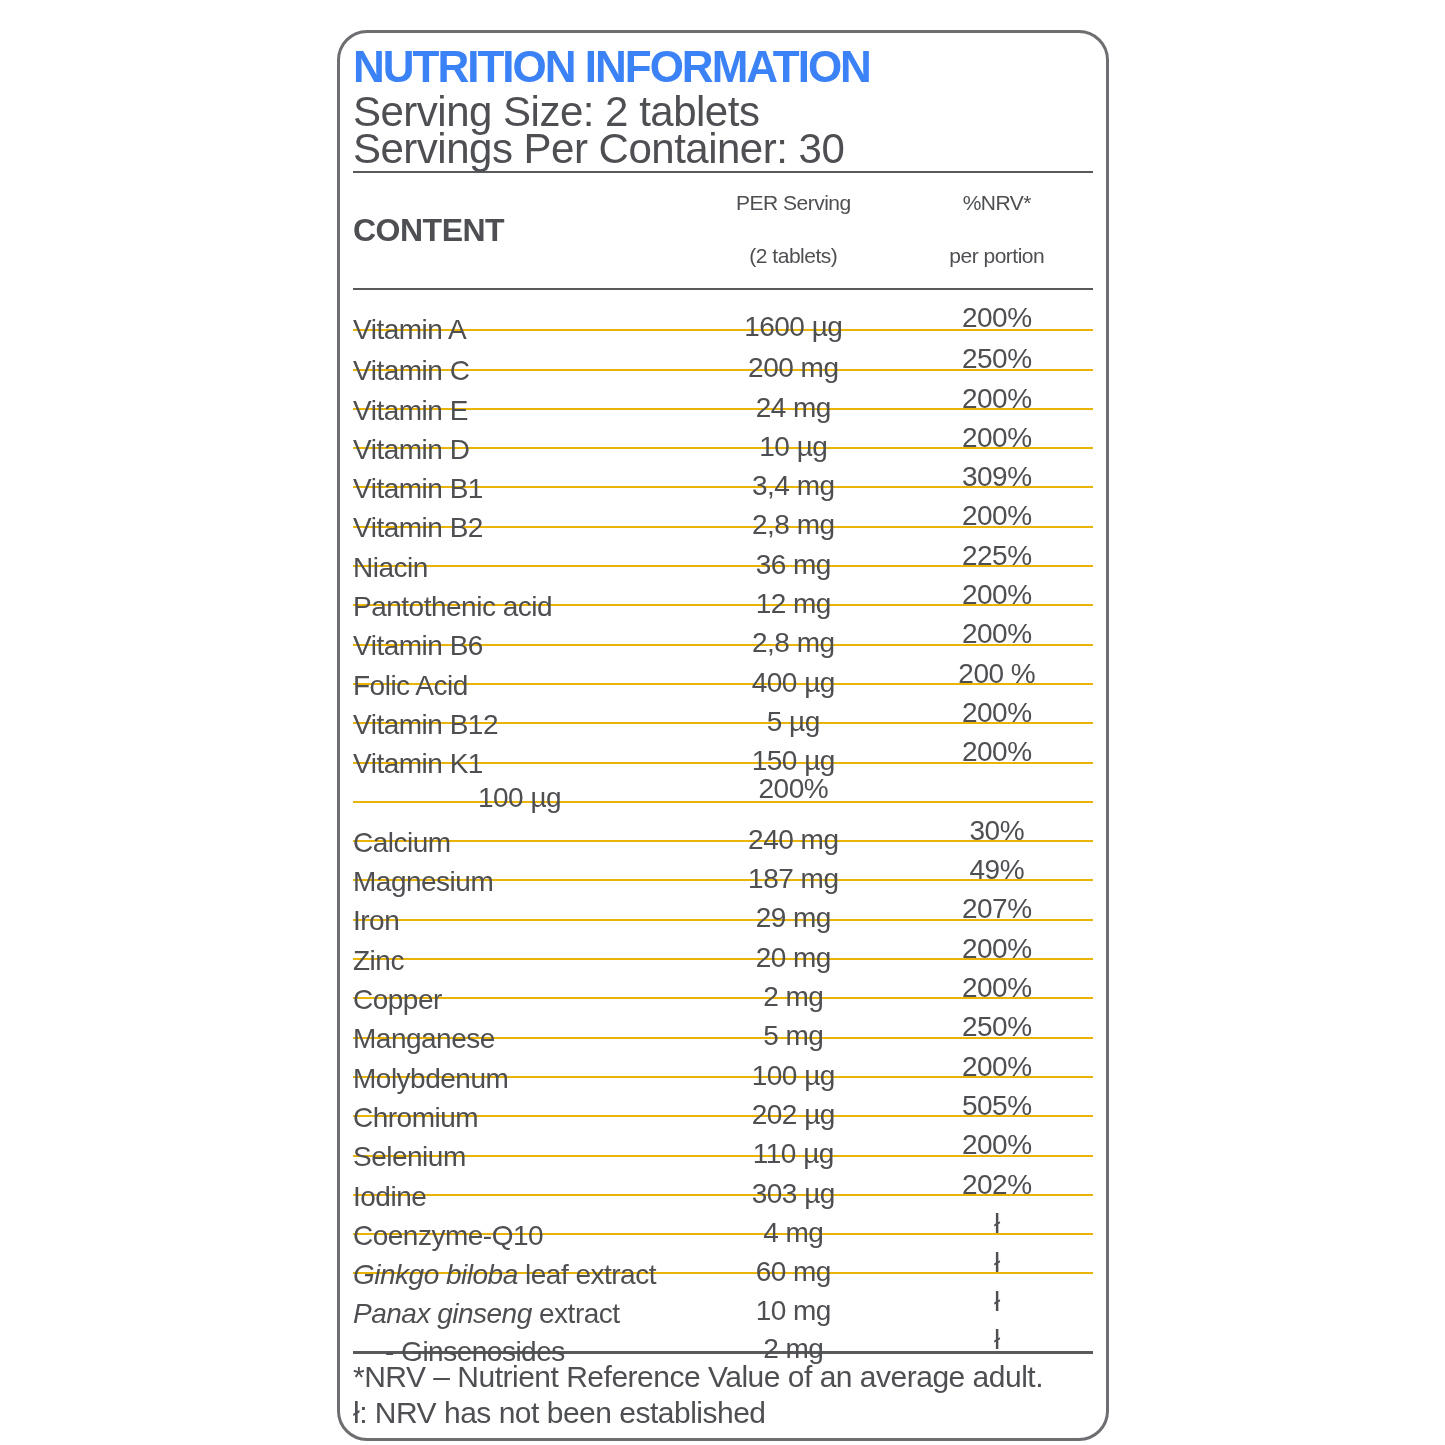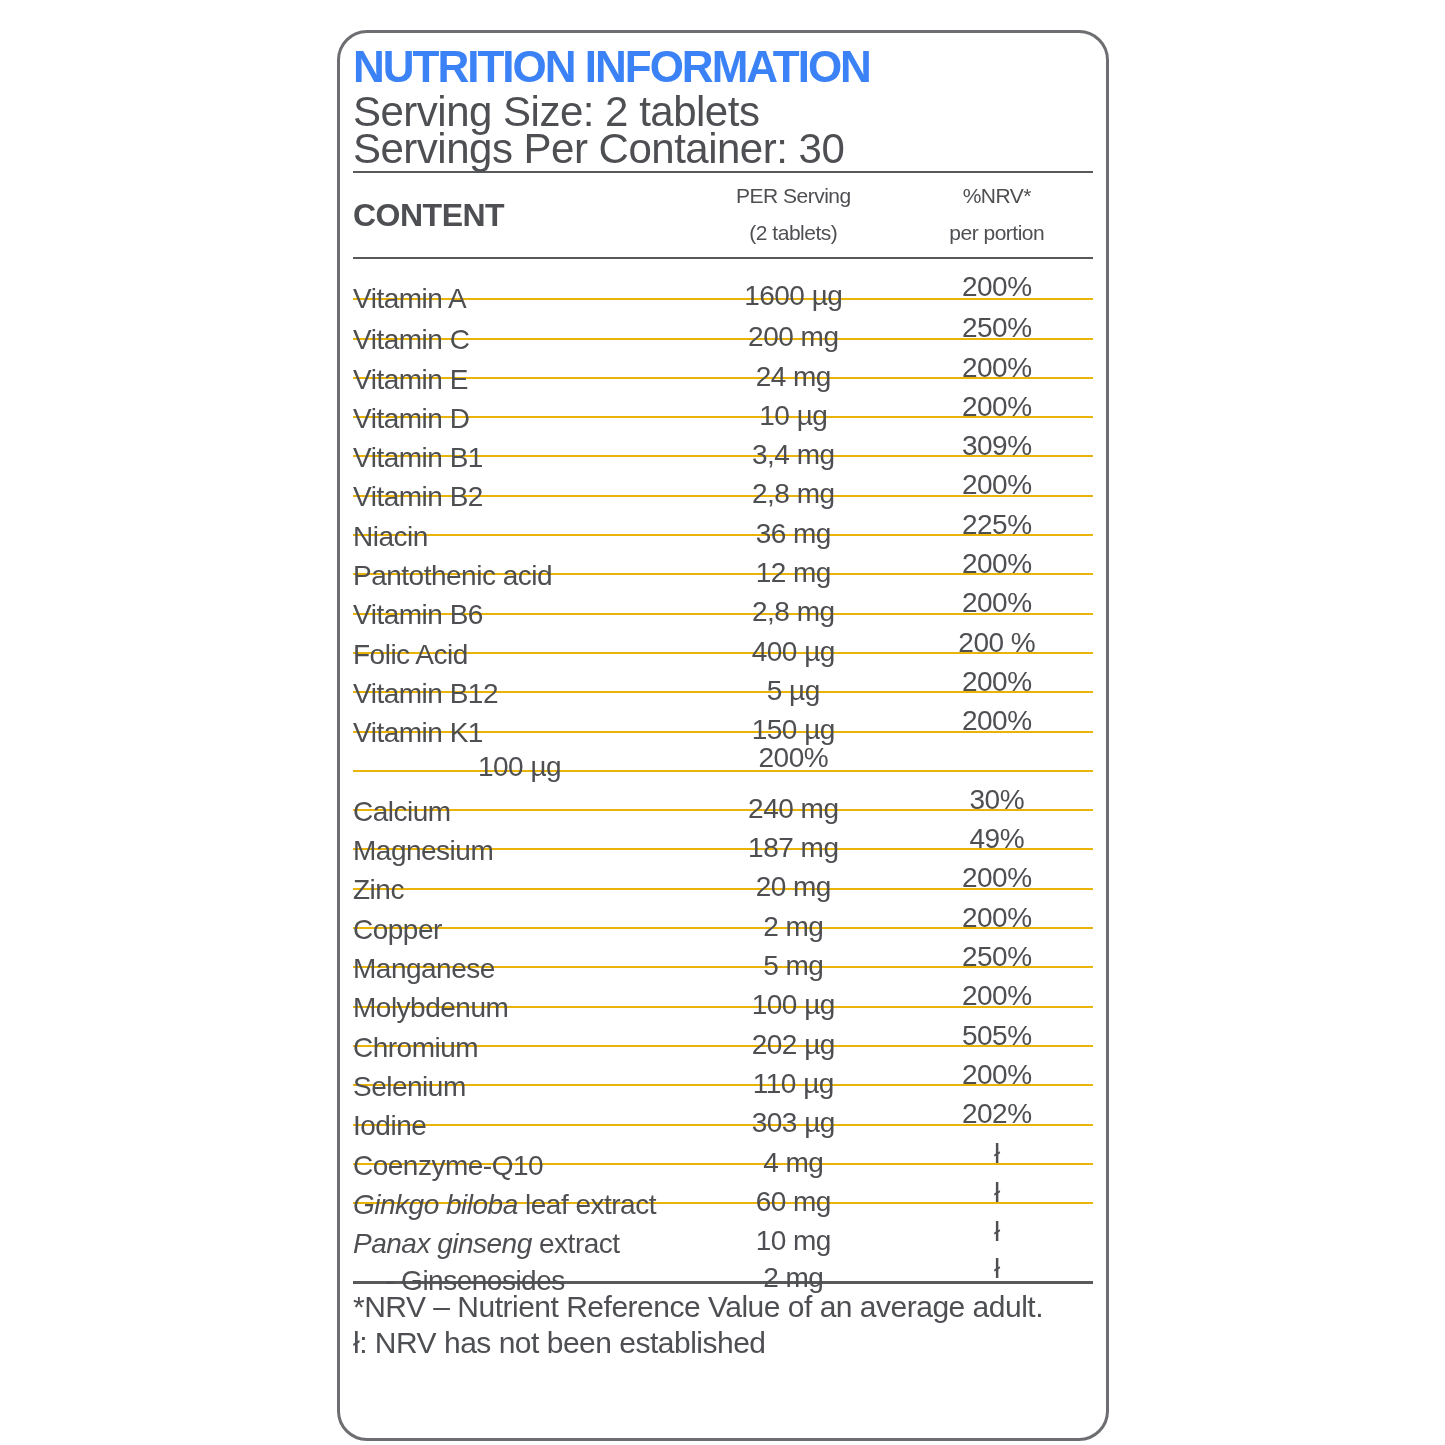--- a/index.html
+++ b/index.html
@@ -30,21 +30,21 @@
   }
   .serving-line {
     font-size: 42px;
     line-height: 37px;
     letter-spacing: -0.5px;
   }
   .rule-top { border-bottom: 2px solid #58595b; margin-top: 4px; }
   .col-header {
     display: grid;
     grid-template-columns: 45% 29% 26%;
-    height: 86px;
+    height: 117px;
     border-bottom: 2px solid #58595b;
   }
   .col-header .content-cell {
     display: flex; align-items: center;
     font-weight: bold; font-size: 32px; letter-spacing: -0.5px;
   }
   .col-header .stack {
     display: flex; flex-direction: column;
     justify-content: space-around;
     align-items: center;
@@ -209,20 +209,27 @@
   </div>
 
   <div class="row">
     <div class="name-cell">
       <i class="name-italic"></i><span class="name-rest">Magnesium</span>
     </div>
     <div class="amount-cell">187 mg</div>
     <div class="nrv-cell">49%</div>
   </div>
 
+  <div class="row">
+    <div class="name-cell">
+      <i class="name-italic"></i><span class="name-rest">Iron</span>
+    </div>
+    <div class="amount-cell">29 mg</div>
+    <div class="nrv-cell">207%</div>
+  </div>
 
   <div class="row">
     <div class="name-cell">
       <i class="name-italic"></i><span class="name-rest">Zinc</span>
     </div>
     <div class="amount-cell">20 mg</div>
     <div class="nrv-cell">200%</div>
   </div>
 
   <div class="row">

